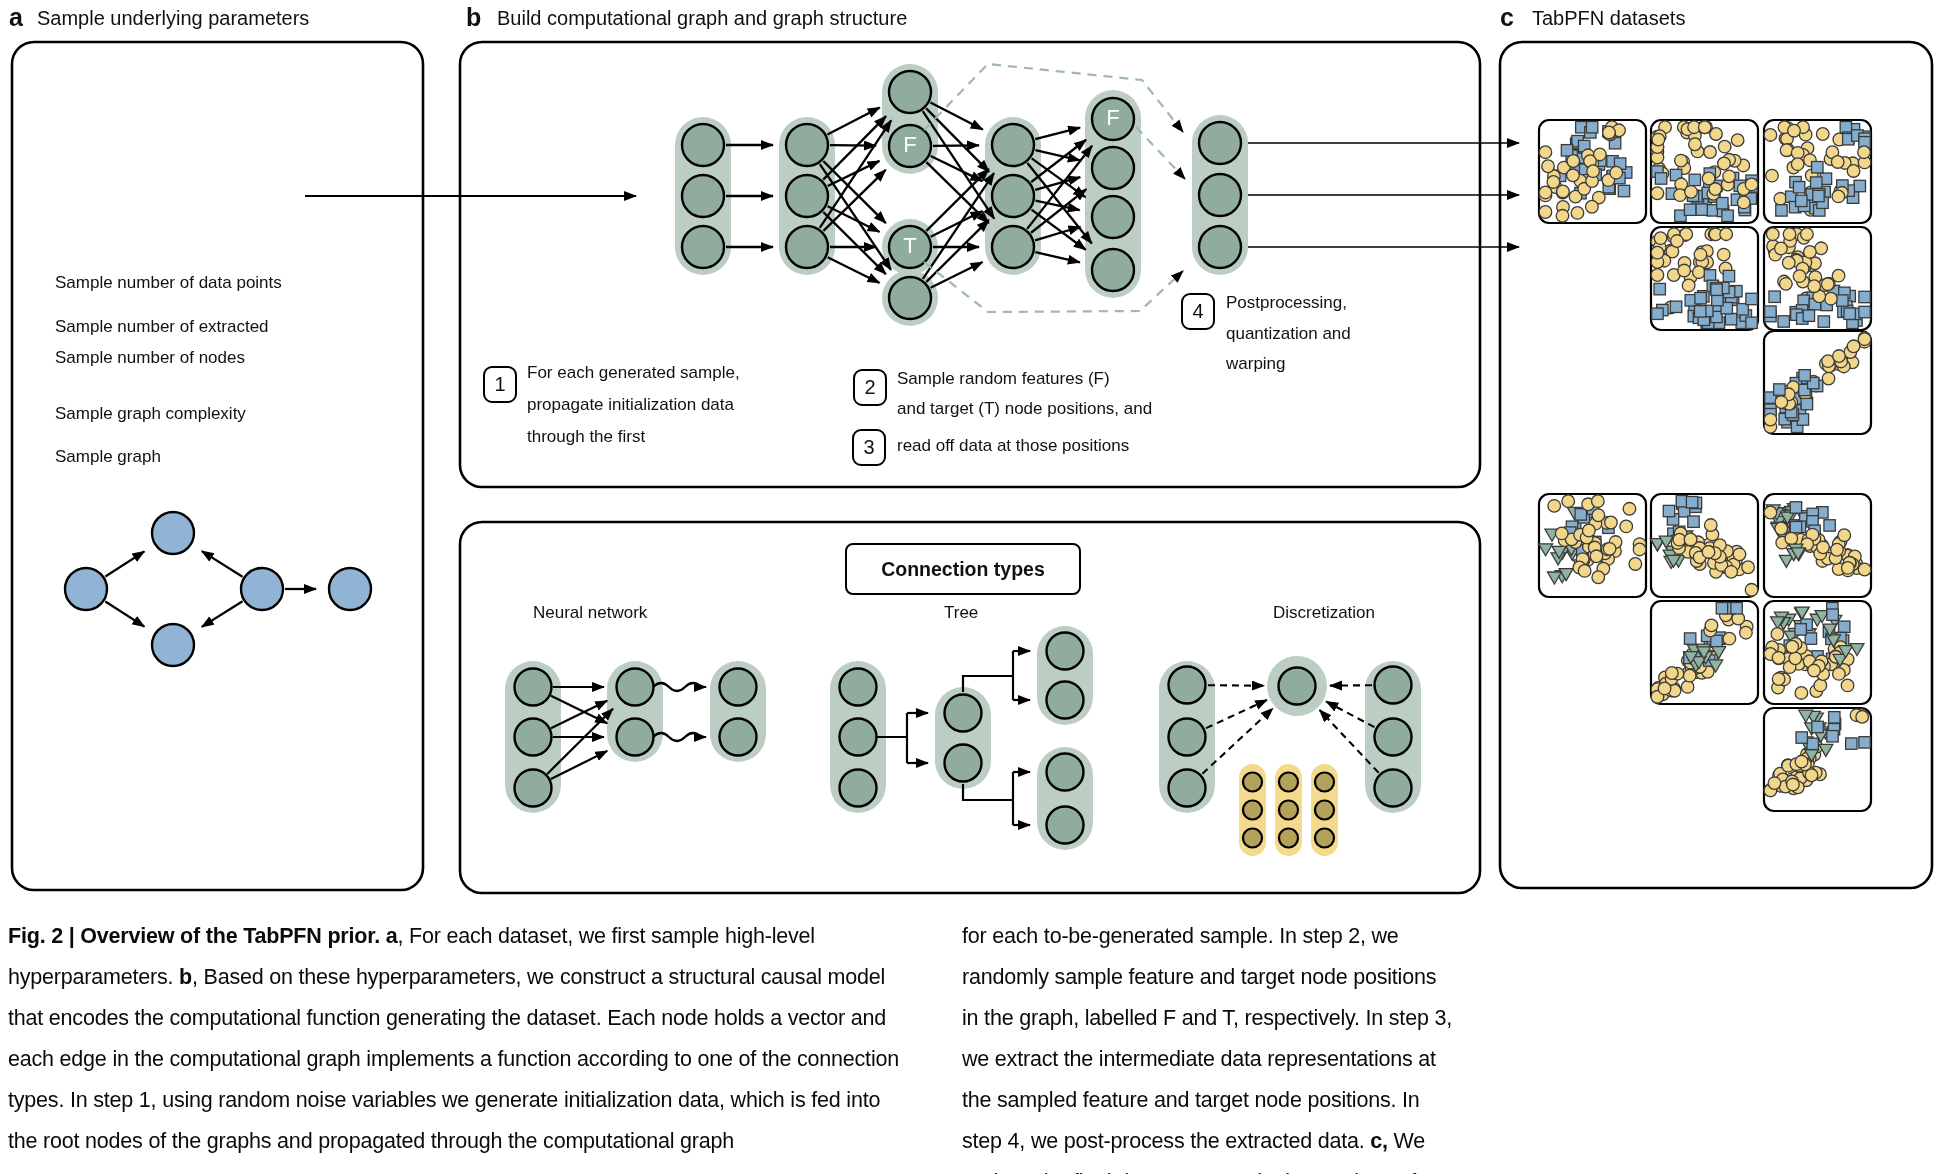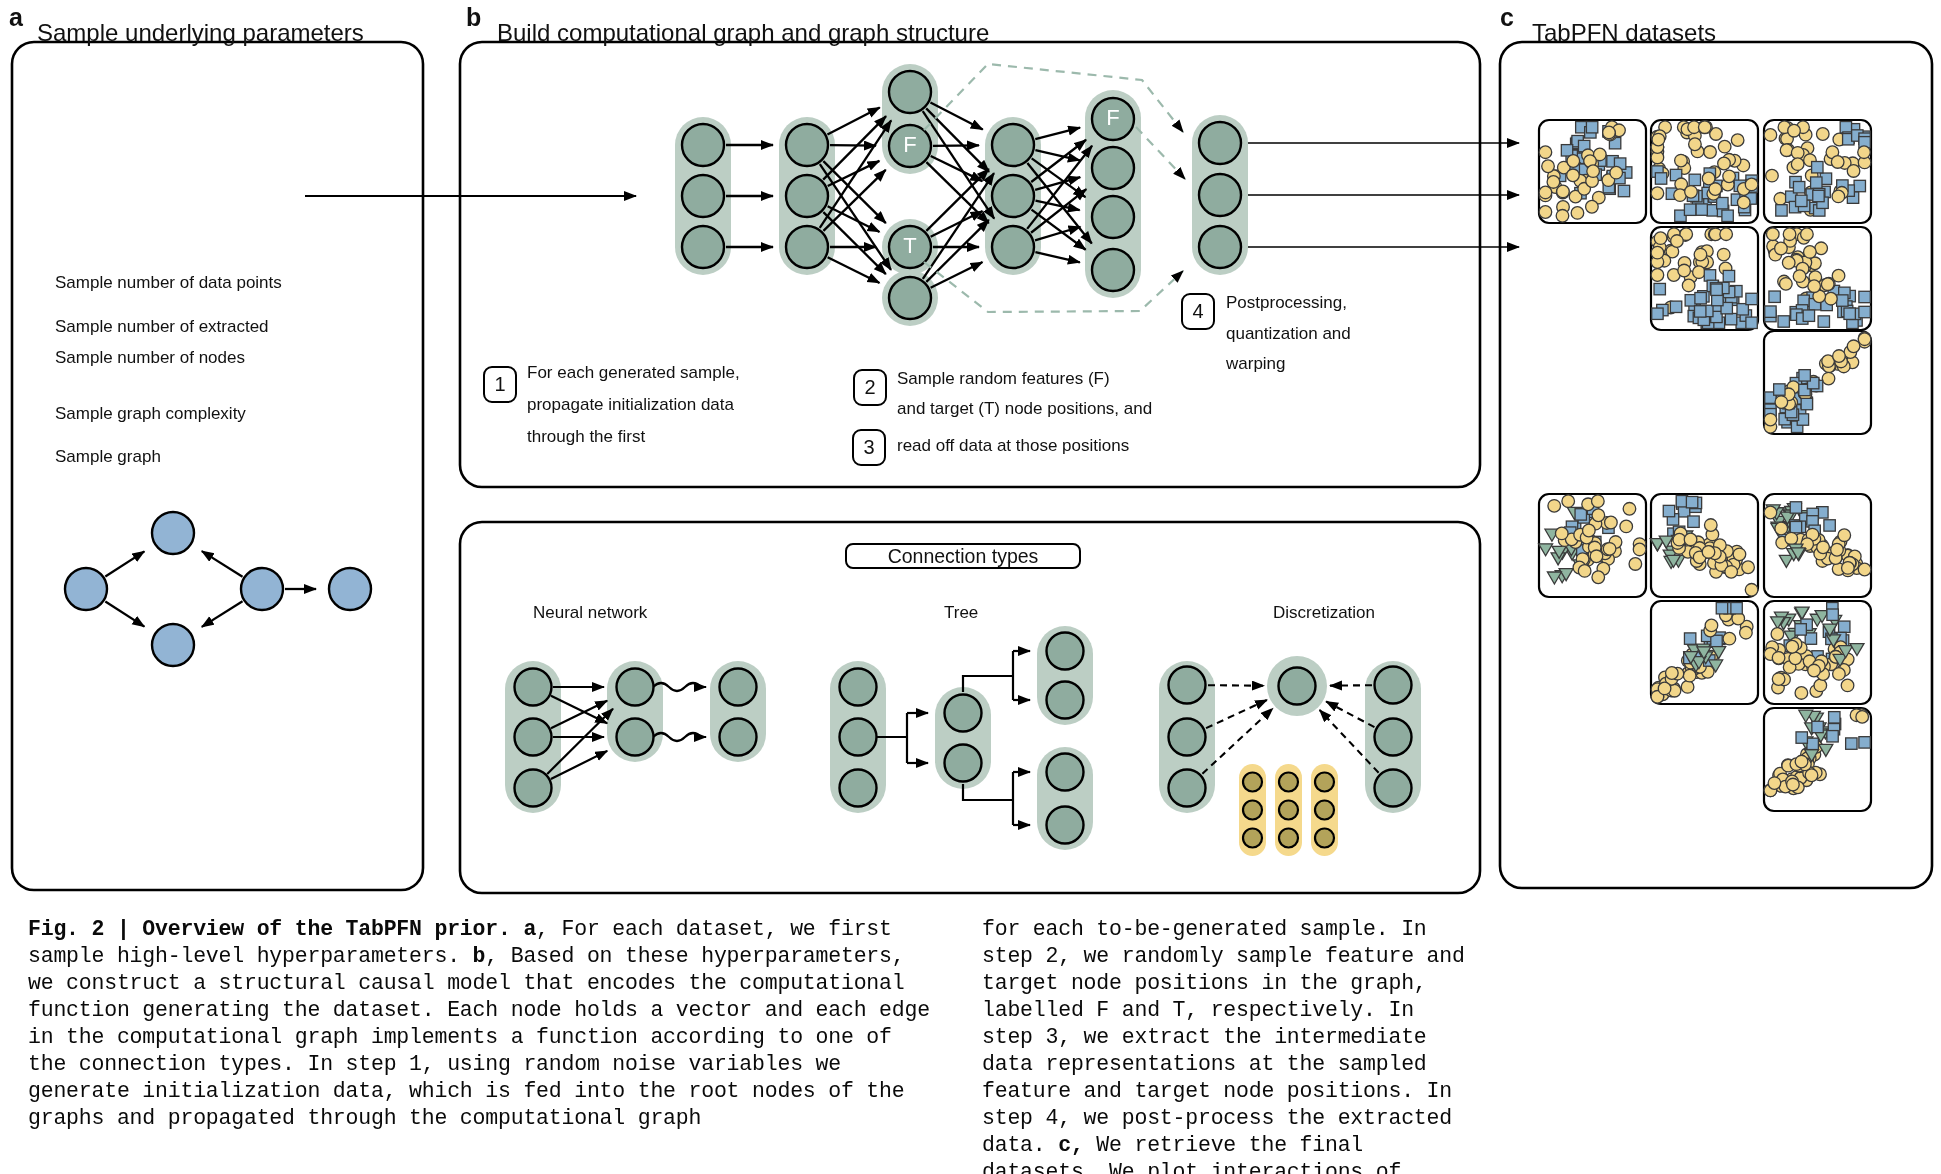--- a/index.html
+++ b/index.html
@@ -1,30 +1,30 @@
 <!DOCTYPE html>
 <html><head>
 <meta charset="utf-8">
 <style>
   html,body{margin:0;padding:0;background:#ffffff;}
   .figure{position:relative;width:1941px;height:1174px;background:#fff;overflow:hidden;
           font-family:"Liberation Sans",sans-serif;color:#111;}
   svg{position:absolute;left:0;top:0;}
   .lbl{position:absolute;white-space:nowrap;font-size:17px;color:#111;}
   .panel-letter{font-weight:700;font-size:25px;}
-  .panel-title{font-size:24px;margin-top:12px;}
+  .panel-title{font-size:20px;}
   .numbox{position:absolute;width:34px;height:37px;border:2.4px solid #000;border-radius:9px;
           background:#fff;display:flex;align-items:center;justify-content:center;
           font-size:20px;box-sizing:border-box;}
-  .conn-title-box{position:absolute;left:845px;top:543px;width:236px;height:26px;
+  .conn-title-box{position:absolute;left:845px;top:543px;width:236px;height:52px;
           border:2.2px solid #000;border-radius:8px;background:#fff;display:flex;
-          align-items:center;justify-content:center;font-size:19.5px;box-sizing:border-box;}
+          align-items:center;justify-content:center;font-size:19.5px;box-sizing:border-box;font-weight:bold;}
   .node-label{position:absolute;transform:translate(-50%,-52%);color:#fff;font-size:22px;}
-  .caption{position:absolute;font-family:Liberation Mono, monospace;font-size:21.5px;
-           line-height:27px;letter-spacing:-0.2px;color:#0a0a0a;white-space:normal;margin-left:20px;}
+  .caption{position:absolute;font-family:Liberation Sans, sans-serif;font-size:21.5px;
+           line-height:41px;letter-spacing:-0.2px;color:#0a0a0a;white-space:normal;}
   .caption .b{font-weight:700;}
 </style>
 </head>
 <body>
 
 <div class="figure">
 
   <svg id="fig" width="1941" height="1174" viewBox="0 0 1941 1174">
       <defs>
         <marker id="arw" markerWidth="14" markerHeight="11" refX="12" refY="5" orient="auto" markerUnits="userSpaceOnUse">

